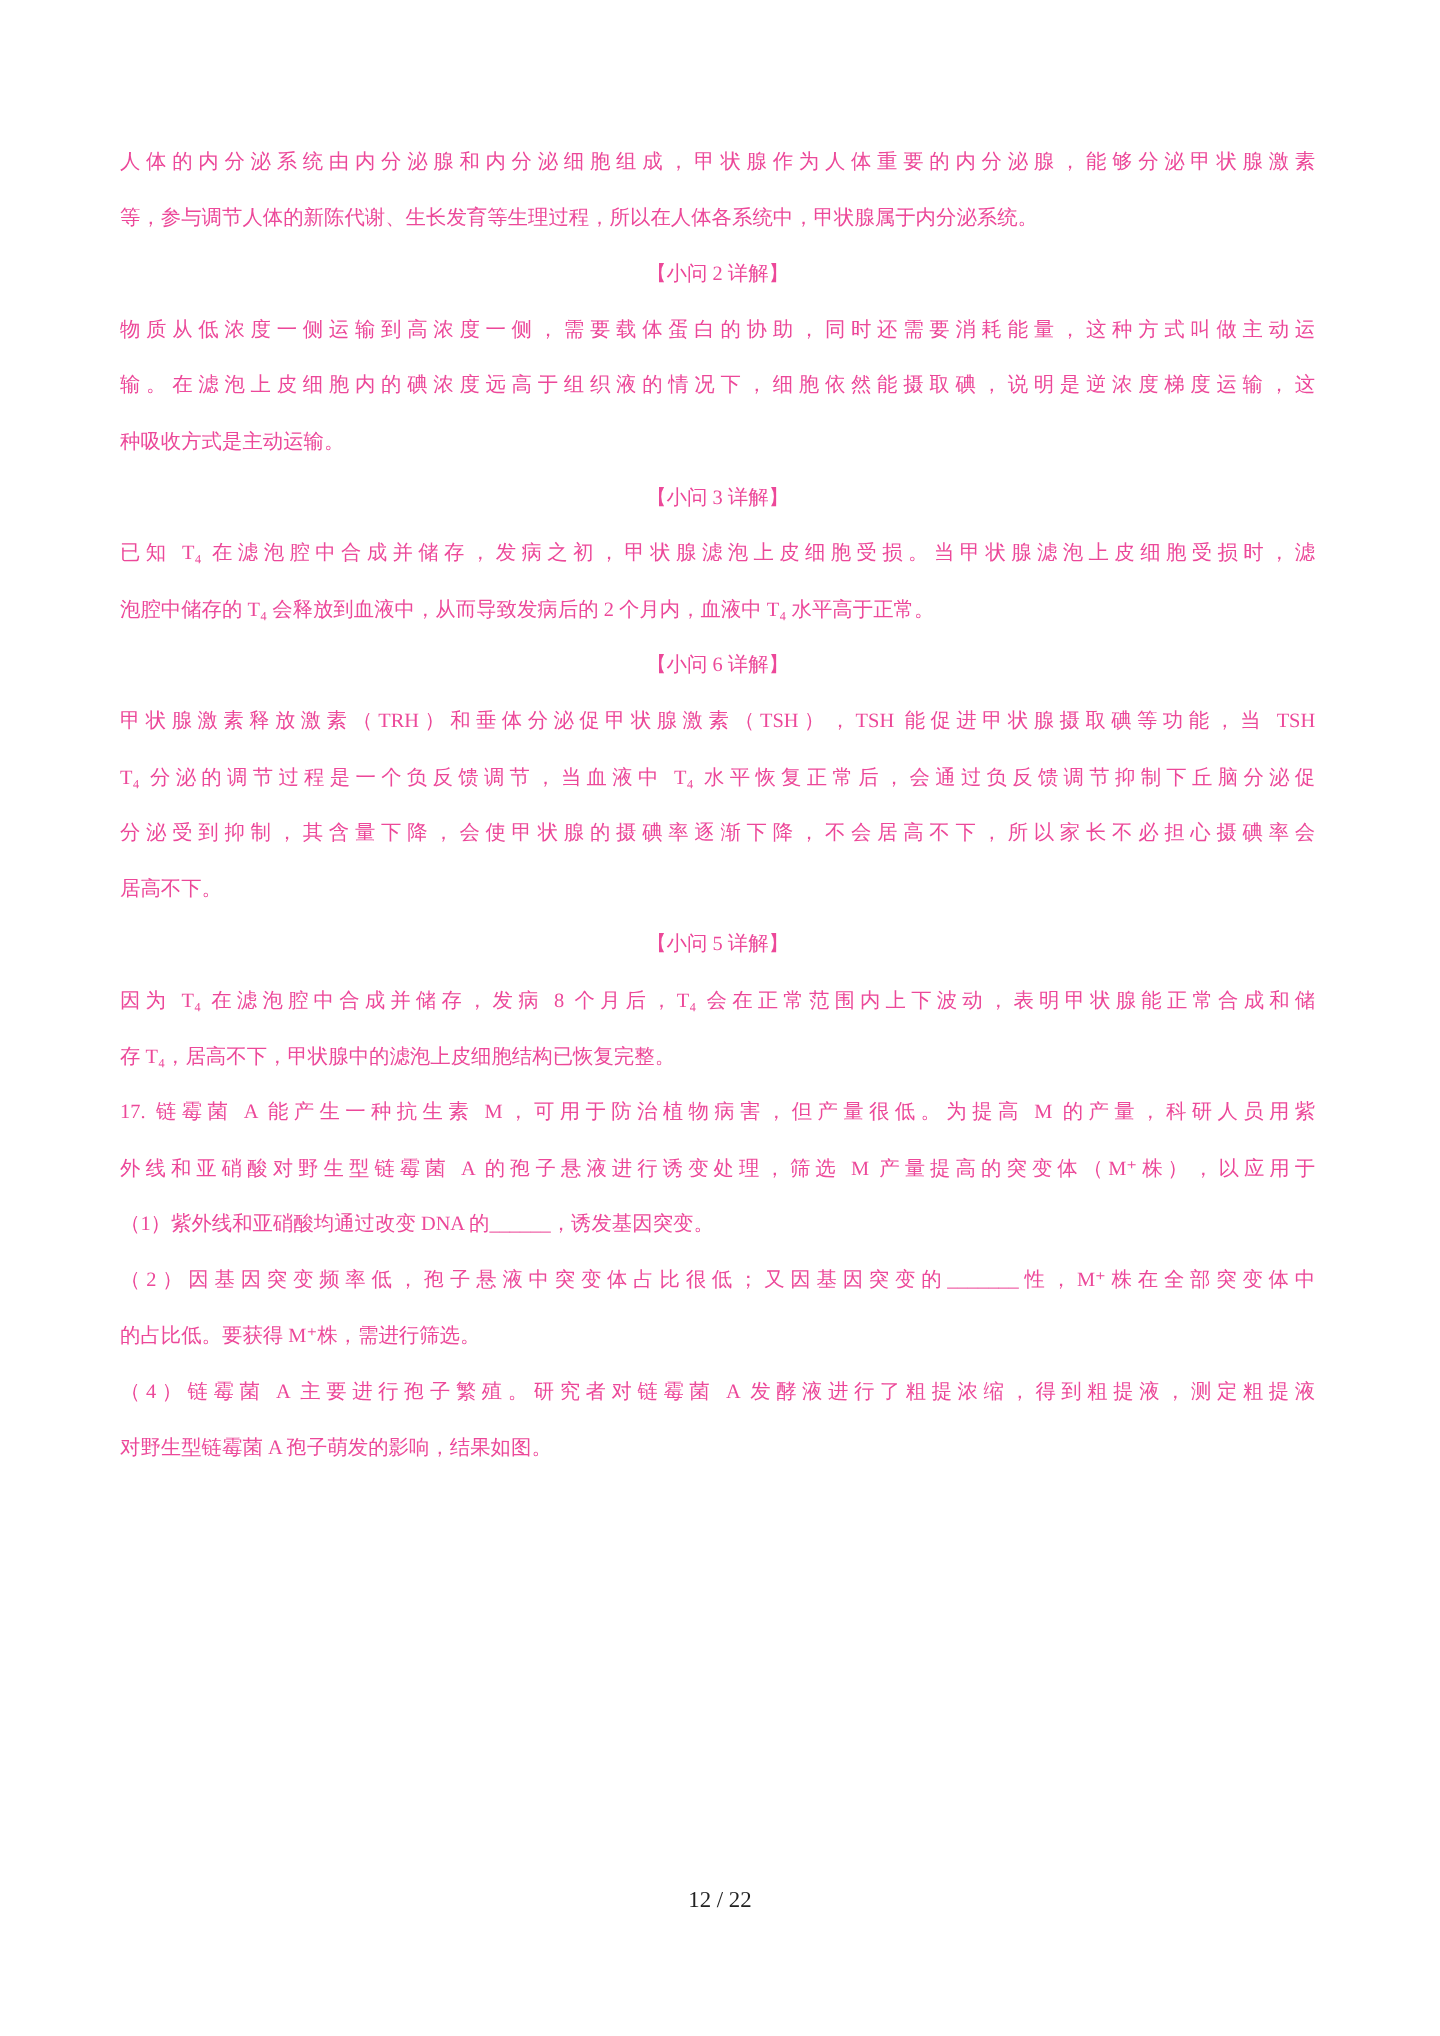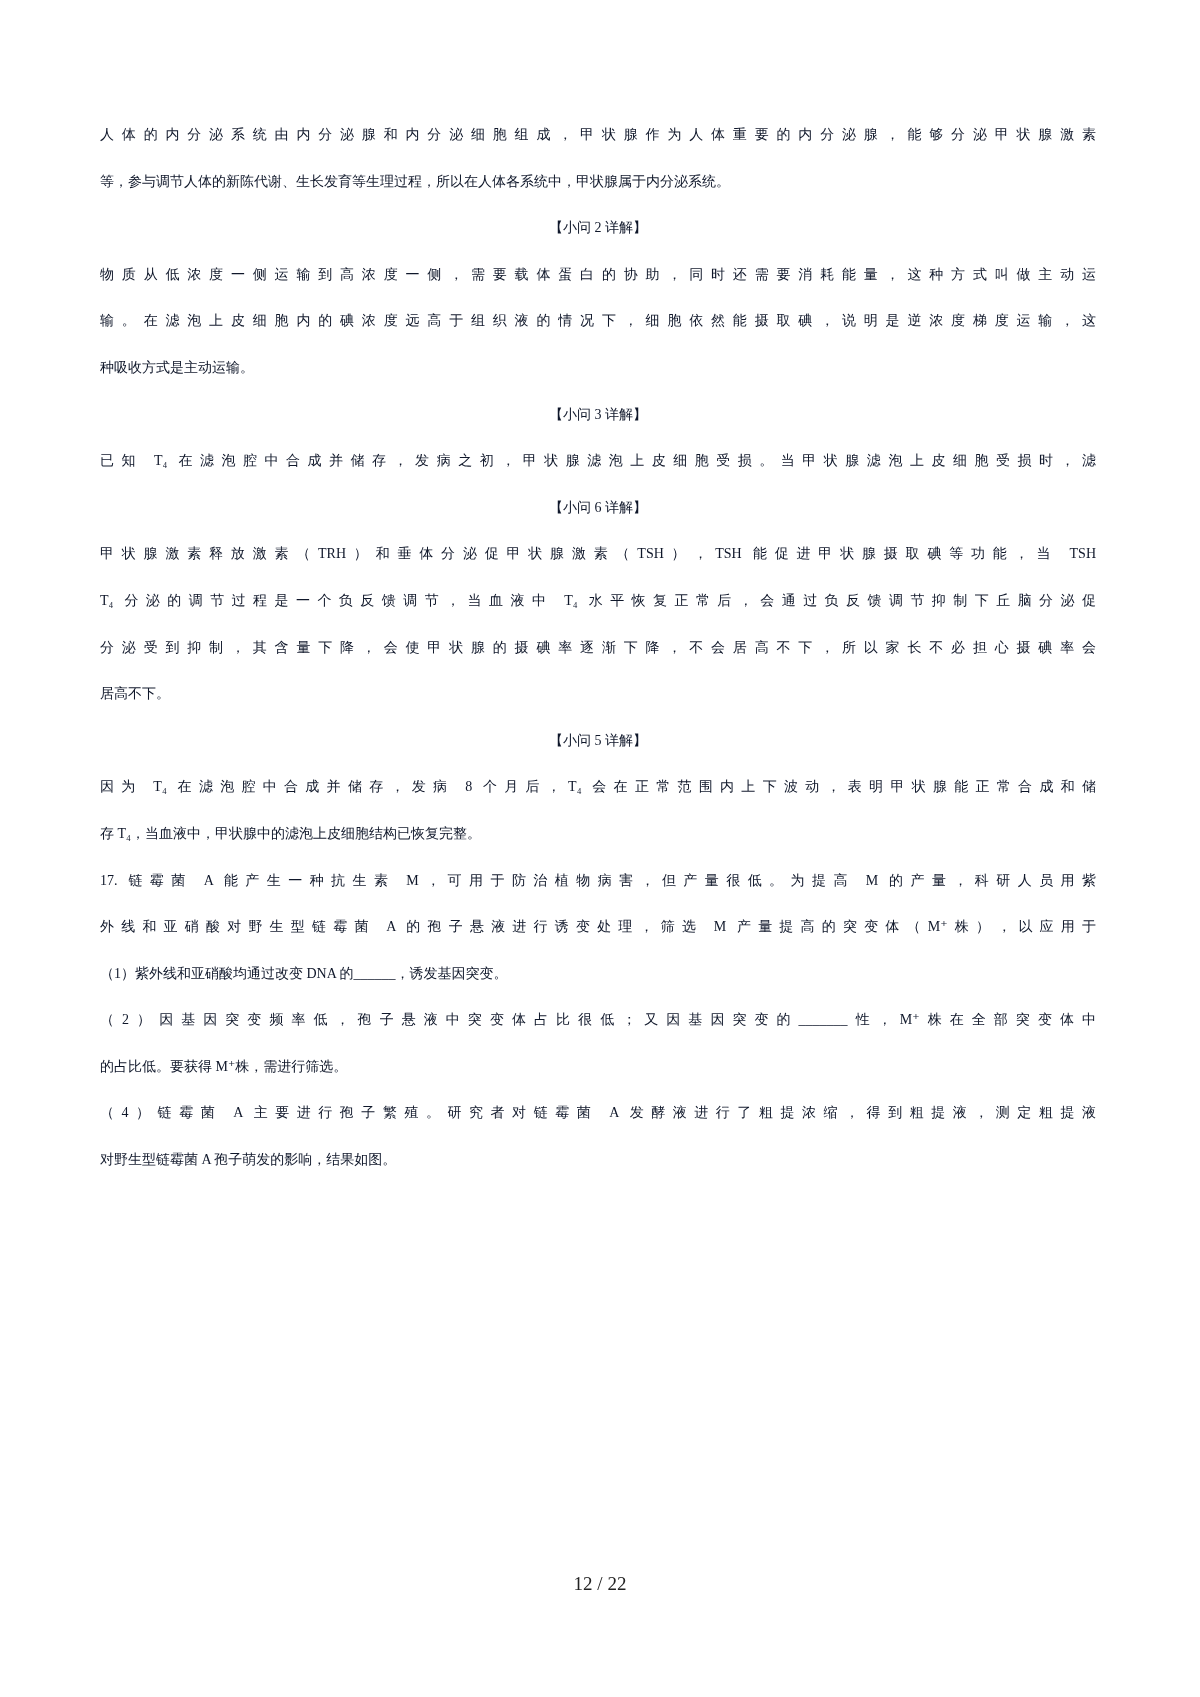--- a/index.html
+++ b/index.html
@@ -17,25 +17,25 @@
     width: 1200px; height: 1697px;
     background: #ffffff;
   }
   .content {
     position: absolute;
     left: 100px;
     top: 112px;
     width: 996px;
   }
   .line {
-    font-size: 14px;
+    font-size: 17px;
     height: 46.6px;
     line-height: 46.6px;
     white-space: pre;
-    color: #0f172a;
+    color: #ec4899;
   }
   .line.fill {
     white-space: normal;
     text-align: justify;
     text-align-last: justify;
   }
   .line.heading {
     font-weight: normal;
     text-align: center;
   }
@@ -56,28 +56,29 @@
 <div class="page">
   <div class="content">
       <div class="line fill">人体的内分泌系统由内分泌腺和内分泌细胞组成，甲状腺作为人体重要的内分泌腺，能够分泌甲状腺激素</div>
       <div class="line">等，参与调节人体的新陈代谢、生长发育等生理过程，所以在人体各系统中，甲状腺属于内分泌系统。</div>
       <div class="line heading">【小问 2 详解】</div>
       <div class="line fill">物质从低浓度一侧运输到高浓度一侧，需要载体蛋白的协助，同时还需要消耗能量，这种方式叫做主动运</div>
       <div class="line fill">输。在滤泡上皮细胞内的碘浓度远高于组织液的情况下，细胞依然能摄取碘，说明是逆浓度梯度运输，这</div>
       <div class="line">种吸收方式是主动运输。</div>
       <div class="line heading">【小问 3 详解】</div>
       <div class="line fill">已知 T₄ 在滤泡腔中合成并储存，发病之初，甲状腺滤泡上皮细胞受损。当甲状腺滤泡上皮细胞受损时，滤</div>
+      <div class="line">泡腔中储存的 T₄ 会释放到血液中，从而导致发病后的 2 个月内，血液中 T₄ 水平高于正常。</div>
       <div class="line heading">【小问 6 详解】</div>
       <div class="line fill">甲状腺激素释放激素（TRH）和垂体分泌促甲状腺激素（TSH），TSH 能促进甲状腺摄取碘等功能，当 TSH</div>
       <div class="line fill">T₄ 分泌的调节过程是一个负反馈调节，当血液中 T₄ 水平恢复正常后，会通过负反馈调节抑制下丘脑分泌促</div>
       <div class="line fill">分泌受到抑制，其含量下降，会使甲状腺的摄碘率逐渐下降，不会居高不下，所以家长不必担心摄碘率会</div>
       <div class="line">居高不下。</div>
       <div class="line heading">【小问 5 详解】</div>
       <div class="line fill">因为 T₄ 在滤泡腔中合成并储存，发病 8 个月后，T₄ 会在正常范围内上下波动，表明甲状腺能正常合成和储</div>
-      <div class="line">存 T₄，当血液中，甲状腺中的滤泡上皮细胞结构已恢复完整。</div>
+      <div class="line">存 T₄，居高不下，甲状腺中的滤泡上皮细胞结构已恢复完整。</div>
       <div class="line fill">17. 链霉菌 A 能产生一种抗生素 M，可用于防治植物病害，但产量很低。为提高 M 的产量，科研人员用紫</div>
       <div class="line fill">外线和亚硝酸对野生型链霉菌 A 的孢子悬液进行诱变处理，筛选 M 产量提高的突变体（M⁺株），以应用于</div>
       <div class="line">（1）紫外线和亚硝酸均通过改变 DNA 的______，诱发基因突变。</div>
       <div class="line fill">（2）因基因突变频率低，孢子悬液中突变体占比很低；又因基因突变的_______性，M⁺株在全部突变体中</div>
       <div class="line">的占比低。要获得 M⁺株，需进行筛选。</div>
       <div class="line fill">（4）链霉菌 A 主要进行孢子繁殖。研究者对链霉菌 A 发酵液进行了粗提浓缩，得到粗提液，测定粗提液</div>
       <div class="line">对野生型链霉菌 A 孢子萌发的影响，结果如图。</div>
     </div>
   <div class="footer">12 / 22</div>
 </div>

